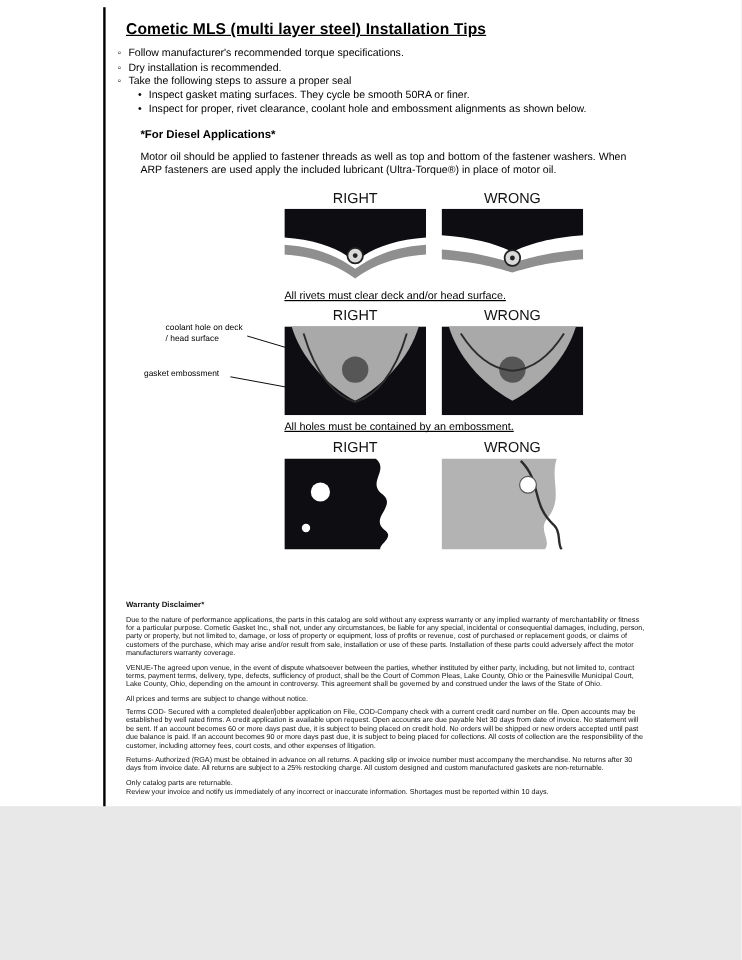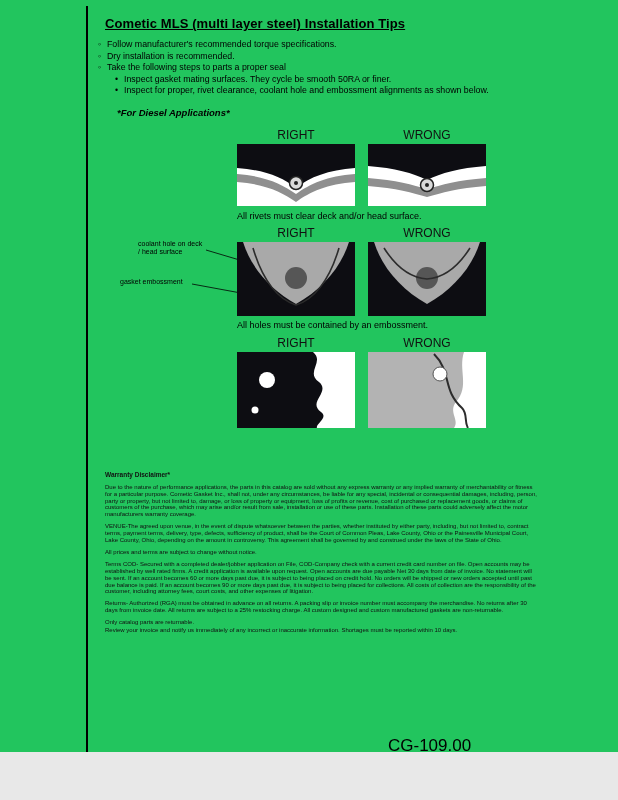--- a/index.html
+++ b/index.html
@@ -1,39 +1,39 @@
 <!DOCTYPE html>
 <html><head>
 <meta charset="utf-8">
 <style>
   * { margin:0; padding:0; box-sizing:border-box; }
   html,body { background:#e8e8e8; }
   body { font-family:"Liberation Sans", sans-serif; color:#000; }
   .page {
-    position:relative; width:618px; height:752px; background:#22c55e;
+    position:relative; width:618px; height:672px; background:#ffffff;
     margin:0 auto; overflow:hidden;
   }
   .left-rule { position:absolute; left:86px; top:6px; width:2px; height:788px; background:#000; }
   .content { position:absolute; left:98px; top:16px; width:505px; }
 
   .doc-title { font-size:13px; font-weight:bold; text-decoration:underline; margin-left:7px; margin-bottom:8px; letter-spacing:0.1px; }
 
   .bullets { font-size:8.8px; line-height:11.5px; }
   .bullet-row { display:flex; }
   .bullet-row .marker { width:9px; flex:none; text-align:left; }
   .bullet-row.sub { margin-left:17px; }
 
-  .diesel { margin-left:19px; margin-top:10px; width:420px; font-size:8.8px; line-height:11.3px;font-style:italic; }
+  .diesel { margin-left:19px; margin-top:10px; width:420px; font-size:8.8px; line-height:11.3px; }
   .diesel-heading { font-weight:bold; font-size:9.5px; margin-bottom:7px; }
   .diesel p { margin-bottom:9px; }
 
   .figures { position:relative; height:332px; margin-top:8px; }
   .fig-label { position:absolute; width:118px; text-align:center; font-size:12px; color:#111; }
   .fig-img { position:absolute; width:118px; line-height:0; }
-  .fig-caption { position:absolute; font-size:9px; line-height:10.5px; }
+  .fig-caption { position:absolute; font-size:9px; line-height:10.5px;text-decoration:underline; }
   .annot { position:absolute; font-size:7px; line-height:8.5px; color:#000; }
   .annot-lines { position:absolute; left:0; top:0; width:505px; height:332px; pointer-events:none; }
 
   .disclaimer { margin-top:14px; margin-left:7px; width:432px; font-size:6px; line-height:6.9px; color:#111; }
   .disclaimer .dheading { font-size:6.5px; font-weight:bold; margin-bottom:5px; }
   .disclaimer p { margin-bottom:5px; }
   .disclaimer p.tight { margin-bottom:1px; }
 
   .footer-code { position:absolute; left:388px; top:736px; font-size:17px;text-align:right; }
 </style>
@@ -51,34 +51,35 @@
       <div class="bullet-row">
         <span class="marker">◦</span>
         <span>Follow manufacturer's recommended torque specifications.</span>
       </div>
       <div class="bullet-row">
         <span class="marker">◦</span>
         <span>Dry installation is recommended.</span>
       </div>
       <div class="bullet-row">
         <span class="marker">◦</span>
-        <span>Take the following steps to parts a proper seal</span>
+        <span>Take the following steps to assure a proper seal</span>
       </div>
       <div class="bullet-row sub">
         <span class="marker">•</span>
         <span>Inspect gasket mating surfaces.  They cycle be smooth 50RA or finer.</span>
       </div>
       <div class="bullet-row sub">
         <span class="marker">•</span>
         <span>Inspect for proper, rivet clearance, coolant hole and embossment alignments as shown below.</span>
       </div>
     </div>
 
     <div class="diesel">
       <div class="diesel-heading">*For Diesel Applications*</div>
+      <p>Motor oil should be applied to fastener threads as well as top and bottom of the fastener washers. When ARP fasteners are used apply the included lubricant (Ultra-Torque®) in place of motor oil.</p>
     </div>
 
     <div class="figures">
 
       <svg class="annot-lines">
         <line x1="108" y1="124" x2="192" y2="149" stroke="#000" stroke-width="0.8"></line>
         <line x1="94" y1="158" x2="170" y2="172" stroke="#000" stroke-width="0.8"></line>
       </svg>
 
       <div class="fig-label" style="left:139px; top:2px;">RIGHT</div>

